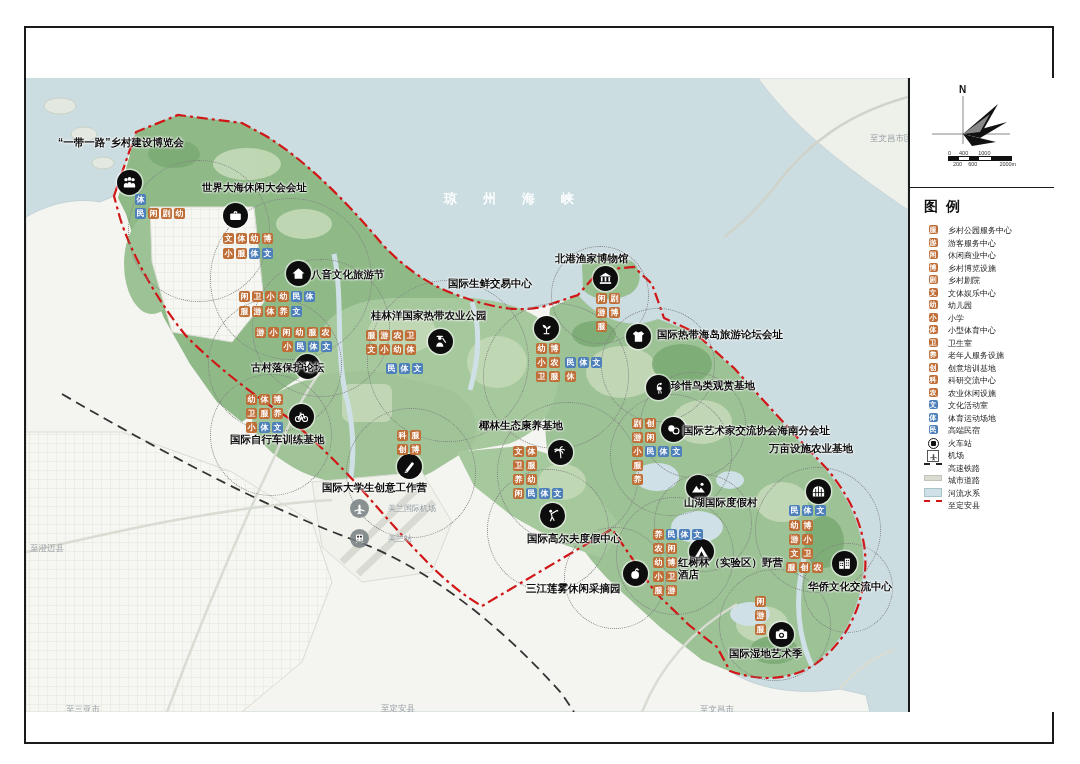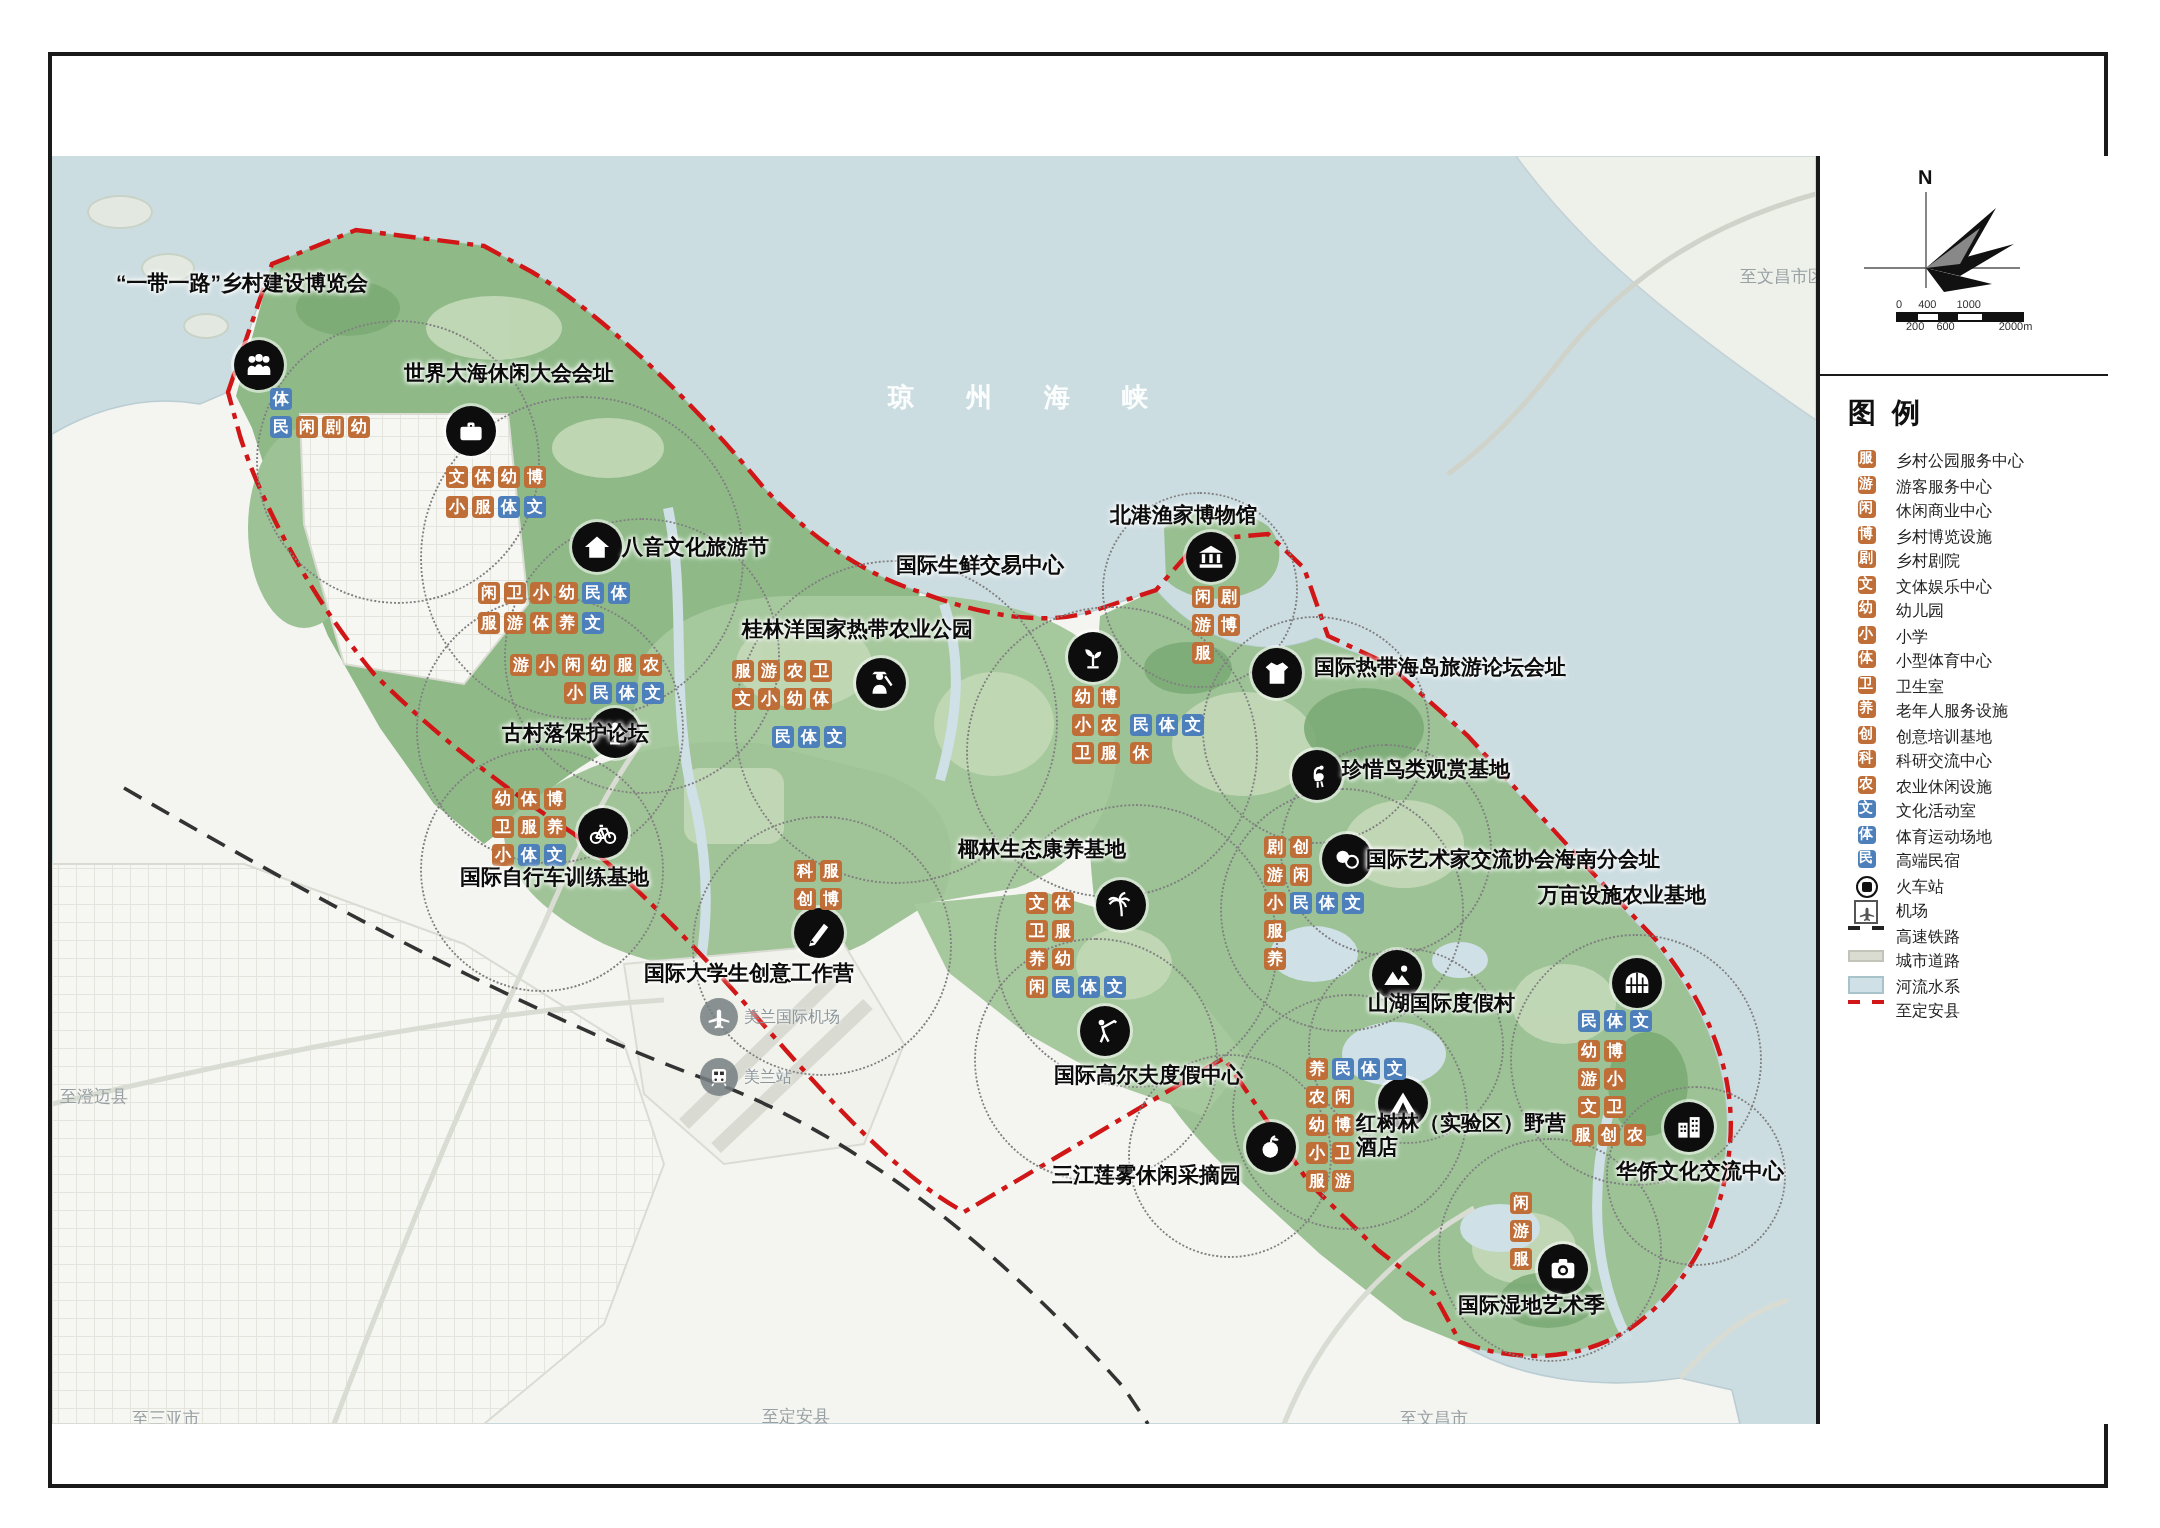--- a/index.html
+++ b/index.html
@@ -39,21 +39,21 @@
   .sheetlabelbox span{font-size:17px;font-weight:bold;letter-spacing:5px;color:#111;}
   
   .cov{position:absolute;border:1.2px dotted #808080;border-radius:50%;}
   .site-icon{position:absolute;width:25px;height:25px;border-radius:50%;background:#0d0d0d;display:flex;align-items:center;justify-content:center;box-shadow:0 0 0 1.5px rgba(255,255,255,0.55);}
   .site-icon svg{width:17px;height:17px;fill:#fff;}
   .fac-icon{position:absolute;width:19px;height:19px;border-radius:50%;background:#777f82;display:flex;align-items:center;justify-content:center;opacity:0.85;}
   .fac-icon svg{width:13px;height:13px;fill:#fff;}
   .site-label{position:absolute;font-size:10.5px;font-weight:bold;color:#0c0c0c;white-space:nowrap;line-height:1.18;
     text-shadow:0 0 2px #fff,0 0 2px #fff,0 0 3px #fff;}
   .site-label.wrap{white-space:normal;}
-  .fac-label{position:absolute;font-size:8px;color:#8b969b;white-space:nowrap;text-shadow:0 0 2px #fff;}
+  .fac-label{position:absolute;font-size:8px;color:#8b969b;white-space:nowrap;text-shadow:0 0 2px #fff;margin-left:16px;}
   .edge-label{position:absolute;font-size:8.5px;color:#98a0a4;white-space:nowrap;}
   .badge-row{position:absolute;display:flex;}
   .sea-label{position:absolute;font-size:13px;font-weight:bold;color:#fff;letter-spacing:26px;white-space:nowrap;opacity:0.95;}
   
   .north-n{position:absolute;left:49px;top:6px;font-size:10px;font-weight:bold;color:#111;}
   .scale-wrap{position:absolute;left:38px;top:72px;width:76px;}
   .scale-top,.scale-bot{font-size:5.5px;color:#333;display:flex;}
   .scale-top span:nth-child(1){margin-left:0;}
   .scale-bar{display:flex;height:3px;border:0.5px solid #111;width:62px;}
   .scale-bar i{display:block;height:100%;}

